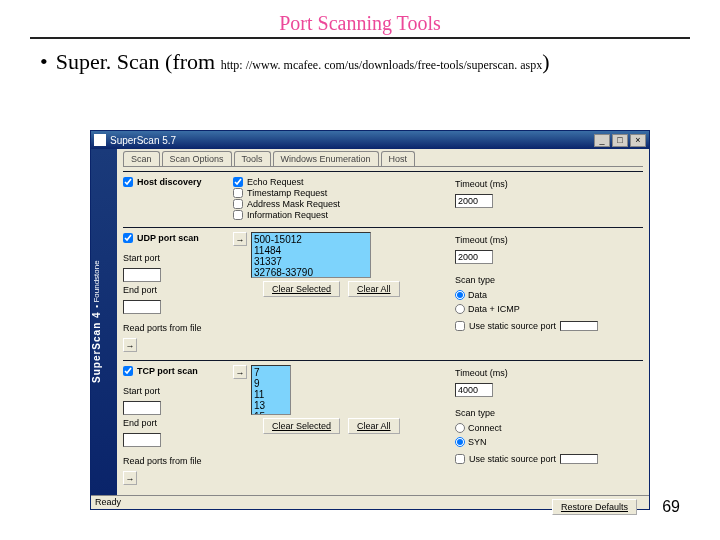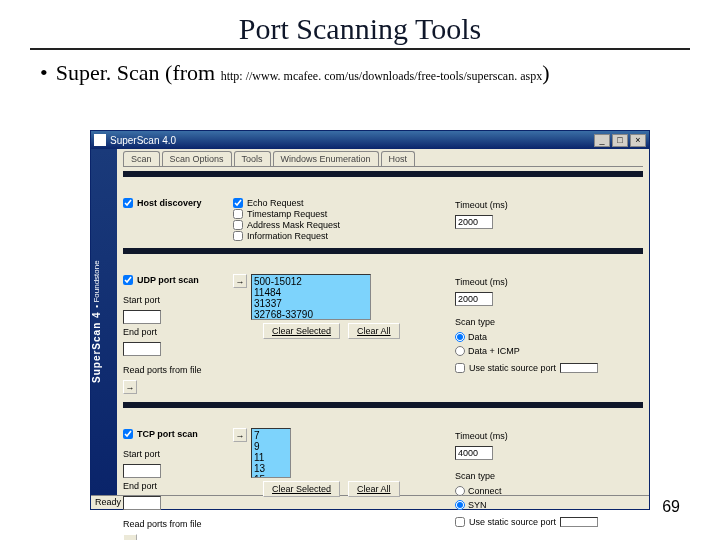--- a/index.html
+++ b/index.html
@@ -7,24 +7,24 @@
     margin: 0;
     width: 720px;
     height: 540px;
     background: #fff;
     font-family: "Times New Roman", serif;
     position: relative;
     overflow: hidden;
   }
   .slide { padding: 8px 30px 0 30px; }
   .title {
-    font-size: 30px;
+    font-size: 20px;
     text-align: center;
     margin: 4px 0 2px 0;
-    color: #0f172a;
+    color: #ec4899;
   }
   hr.rule { border: none; border-top: 2px solid #222; margin: 2px 0 10px 0; }
   .bullet-row {
     font-size: 22px;
     color: #000;
     margin: 2px 0 6px 10px;
   }
   .bullet-dot { margin-right: 8px; }
   .url { font-size: 12px; vertical-align: baseline; }
   .paren { font-size: 22px; }
@@ -110,22 +110,22 @@
     padding: 2px 7px;
     background: #ece9d8;
     border: 1px solid #888;
     border-bottom: none;
     border-radius: 3px 3px 0 0;
     color: #444;
   }
   .tab.active { background: #fdfdfb; color: #000; position: relative; top: 1px; }
 
   .section {
-    border-top: 6px solid #0f172a;
-    padding: 20px 0 6px 0;
+    border-top: 1px solid #0f172a;
+    padding: 4px 0 6px 0;
     position: relative;
   }
   .row { display: flex; align-items: flex-start; }
   .col-a { width: 110px; }
   .col-b { width: 210px; }
   .col-c { flex: 1; padding-left: 12px; }
 
   .chk {
     display: flex;
     align-items: center;
@@ -194,21 +194,21 @@
   <div class="title">Port Scanning Tools</div>
   <hr class="rule">
   <div class="bullet-row">
     <span class="bullet-dot">•</span><span>Super. Scan (from </span><span class="url">http: //www. mcafee. com/us/downloads/free-tools/superscan. aspx</span><span class="paren">)</span>
   </div>
 </div>
 
 <div class="appwin">
   <div class="titlebar">
     <span class="icon"></span>
-    <span>SuperScan 4.0</span>
+    <span>SuperScan 5.7</span>
     <span class="spacer"></span>
     <div class="winbtn">_</div>
     <div class="winbtn">□</div>
     <div class="winbtn">×</div>
   </div>
 
   <div class="client">
     <div class="sidebar">
       <span>SuperScan 4</span>
       <span class="sub"> • </span>

